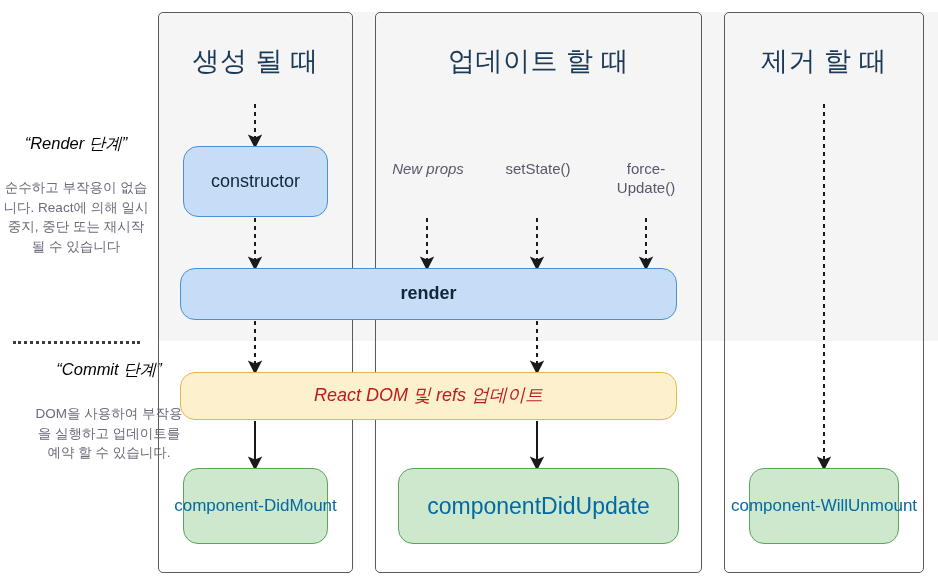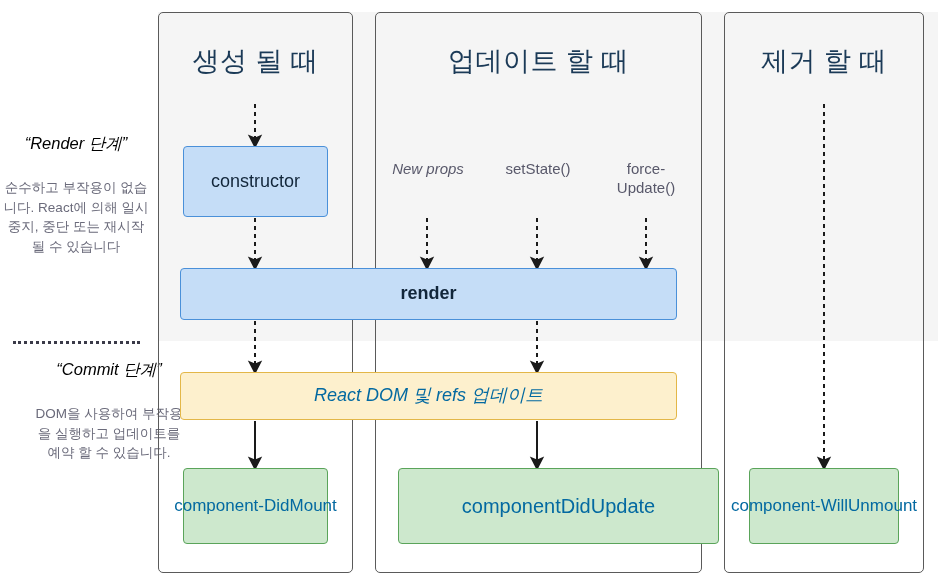--- a/index.html
+++ b/index.html
@@ -94,36 +94,36 @@
     top: 341px;
     width: 127px;
     height: 0;
     border-top: 3px dotted #3a3a48;
   }
 
   
   .node {
     position: absolute;
     box-sizing: border-box;
-    border-radius: 4px;
+    border-radius: 15px;
     display: flex;
     align-items: center;
     justify-content: center;
     text-align: center;
     line-height: 1.22;
   }
   .node-blue {
     background: #c5ddf7;
     border: 1.5px solid #4a90d9;
     color: #12263a;
   }
   .node-yellow {
     background: #fdf0cd;
     border: 1.5px solid #e3b748;
-    color: #0369a1;
+    color: #b91c1c;
     font-style: italic;
   }
   .node-green {
     background: #cde8cd;
     border: 1.5px solid #5aa45a;
     color: #0369a1;
   }
 
   #node-constructor {
     left: 183px; top: 146px;
@@ -141,22 +141,22 @@
     width: 497px; height: 48px;
     font-size: 18px;
   }
   #node-did-mount {
     left: 183px; top: 468px;
     width: 145px; height: 76px;
     font-size: 17px;
   }
   #node-did-update {
     left: 398px; top: 468px;
-    width: 321px; height: 76px;
-    font-size: 20px;
+    width: 281px; height: 76px;
+    font-size: 23px;
   }
   #node-will-unmount {
     left: 749px; top: 468px;
     width: 150px; height: 76px;
     font-size: 17px;
   }
 
   
   .trigger {
     position: absolute;

